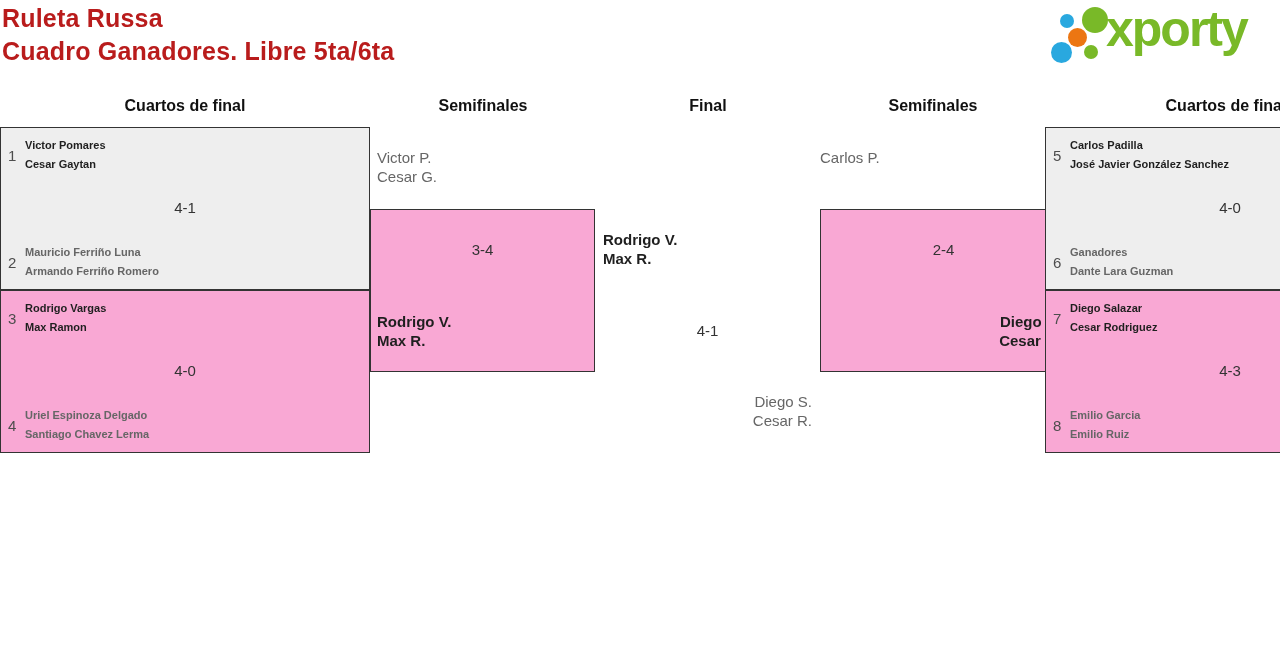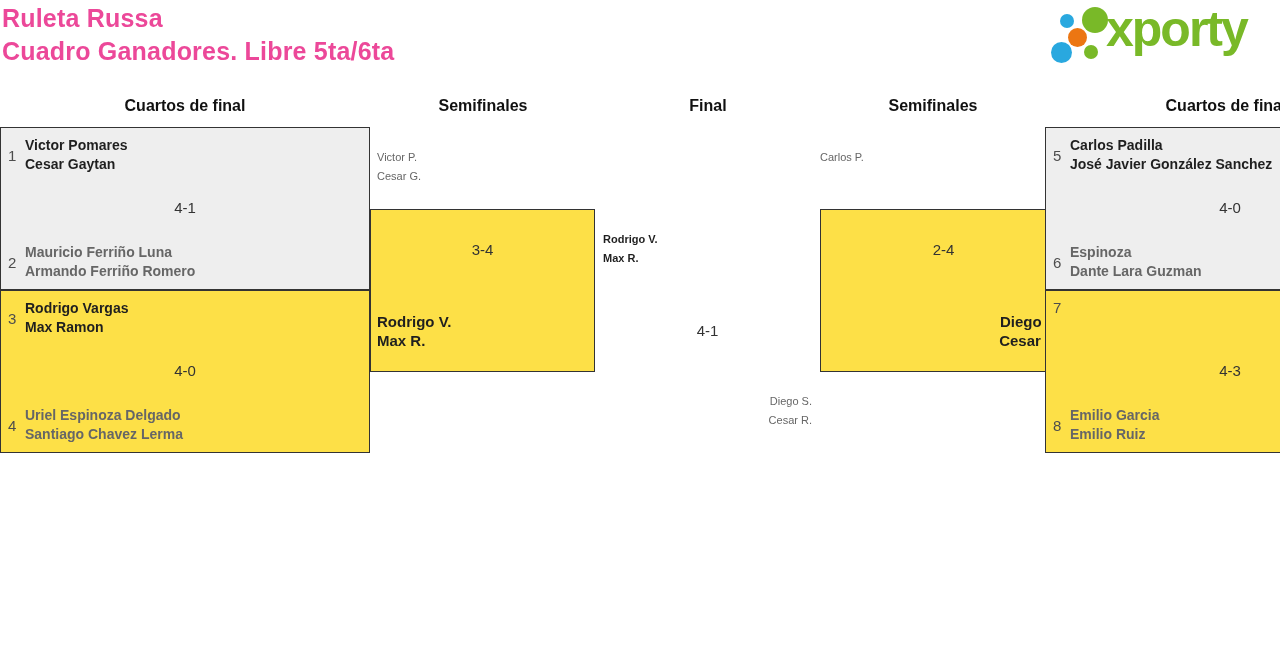--- a/index.html
+++ b/index.html
@@ -2,59 +2,59 @@
 <html><head>
 <meta charset="utf-8">
 <style>
   * { margin:0; padding:0; box-sizing:border-box; }
   html,body { background:#fff; }
   .page {
     position:relative; width:1280px; height:664px; overflow:hidden;
     background:#fff; font-family:"Liberation Sans", sans-serif; color:#1f1f1f;
   }
   .title-block { position:absolute; left:2px; top:2px; }
-  .title-line { font-size:25px; font-weight:700; line-height:33px; color:#ec4899; letter-spacing:0.2px; }
+  .title-line { font-size:25px; font-weight:700; line-height:33px; color:#b91c1c; letter-spacing:0.2px; }
 
   
   .dot { position:absolute; border-radius:50%; }
   .d1 { left:1060px; top:14px; width:14px; height:14px; background:#29a8df; }
   .d2 { left:1082px; top:7px;  width:26px; height:26px; background:#79b928; }
   .d3 { left:1068px; top:28px; width:19px; height:19px; background:#ec7612; }
   .d4 { left:1051px; top:42px; width:21px; height:21px; background:#29a8df; }
   .d5 { left:1084px; top:45px; width:14px; height:14px; background:#79b928; }
   .logo-text {
     position:absolute; left:1106px; top:4px; font-size:50px; line-height:50px;
     font-weight:700; color:#79b928; letter-spacing:-2px;
   }
 
   .col-header {
     position:absolute; top:97px; transform:translateX(-50%);
     font-size:16px; font-weight:700; color:#111; white-space:nowrap;
   }
 
-  .box { position:absolute; border:1px solid #333; background:#fde047; }
+  .box { position:absolute; border:1px solid #333; background:#f9a8d4; }
   .box.gray { background:#eeeeee; }
 
   .team { position:absolute; left:7px; display:flex; align-items:center; }
   .team.top { top:8px; }
   .team.bottom { bottom:8px; }
   .seed { width:17px; min-width:17px; padding-right:6px; font-size:15px; color:#4d4d4d; }
-  .names { font-size:14px; line-height:19px; white-space:nowrap; }
+  .names { font-size:11px; line-height:19px; white-space:nowrap; }
   .winner { font-weight:700; color:#1f1f1f; }
   .loser { font-weight:700; color:#666; }
 
   .score { position:absolute; left:0; width:100%; text-align:center; font-size:15px; color:#333; }
   .qf .score { top:71px; }
   .sf .score { top:31px; }
 
   .sf-winner { position:absolute; bottom:21px; font-size:15px; line-height:19px; white-space:nowrap; }
   .sf-winner.left-side { left:6px; }
   .sf-winner.right-side { right:6px; text-align:right; }
 
-  .float-label { position:absolute; font-size:11px; line-height:19px; white-space:nowrap; }
+  .float-label { position:absolute; font-size:15px; line-height:19px; white-space:nowrap; }
   .sf-label-left  { left:377px; top:148px; color:#666; }
   .sf-label-right { left:820px; top:148px; width:218px; text-align:left; color:#666; }
 
   .final-winner { left:603px; top:230px; font-weight:700; color:#1f1f1f; }
   .final-score  { position:absolute; left:595px; top:322px; width:225px; text-align:center; font-size:15px; color:#333; }
   .final-loser  { left:595px; top:392px; width:217px; text-align:right; color:#666; }
 </style>
 </head>
 <body>
 
@@ -154,29 +154,33 @@
       <span class="seed">5</span>
       <span class="names winner">
         <div>Carlos Padilla</div>
         <div>José Javier González Sanchez</div>
       </span>
     </div>
     <div class="score">4-0</div>
     <div class="team bottom">
       <span class="seed">6</span>
       <span class="names loser">
-        <div>Espinoza</div>
+        <div>Ganadores</div>
         <div>Dante Lara Guzman</div>
       </span>
     </div>
   </div>
 
   <div class="box qf" style="left:1045px;top:290px;width:370px;height:163px">
     <div class="team top">
       <span class="seed">7</span>
+      <span class="names winner">
+        <div>Diego Salazar</div>
+        <div>Cesar Rodriguez</div>
+      </span>
     </div>
     <div class="score">4-3</div>
     <div class="team bottom">
       <span class="seed">8</span>
       <span class="names loser">
         <div>Emilio Garcia</div>
         <div>Emilio Ruiz</div>
       </span>
     </div>
   </div>

